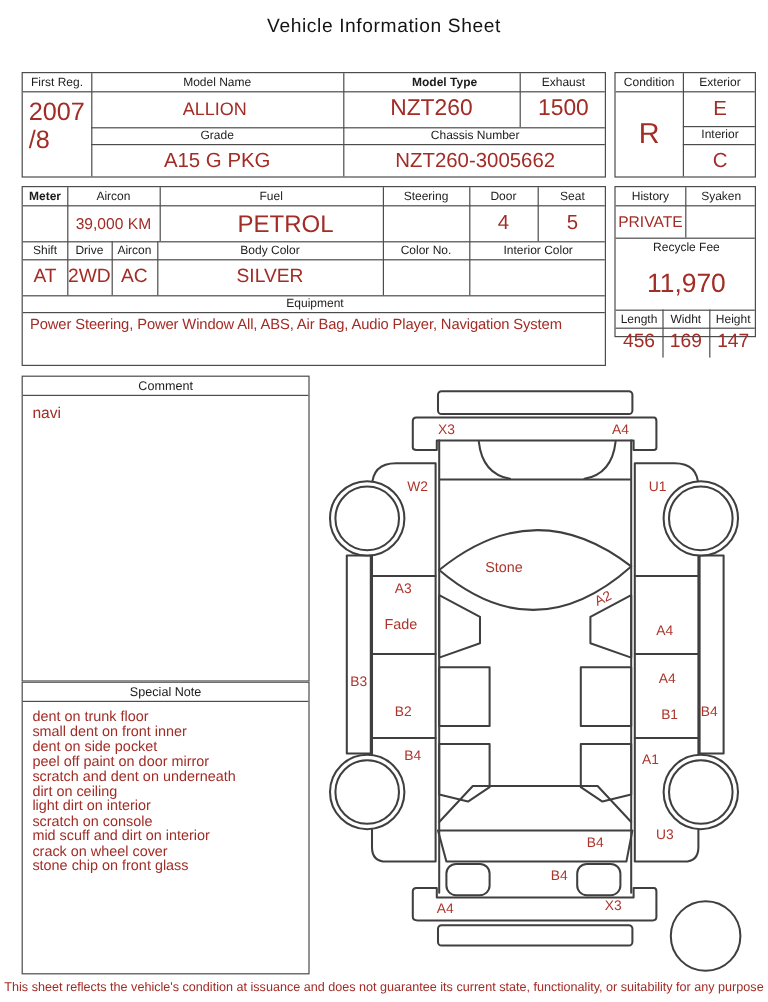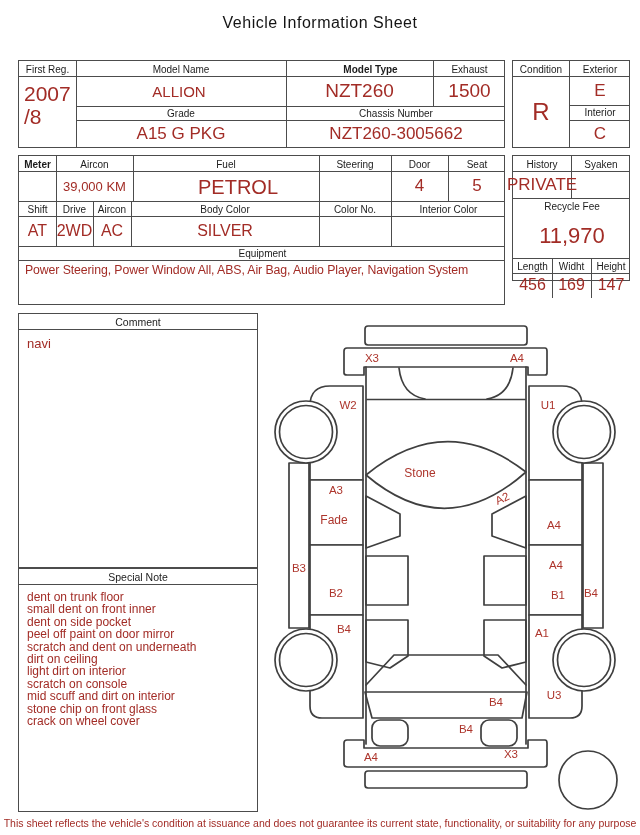--- a/index.html
+++ b/index.html
@@ -123,21 +123,21 @@
     <div class="hl" style="top:15px;left:0;right:0;"></div>
     <div class="vl" style="left:58px;top:0;height:42px;"></div>
     <div class="hl" style="top:42px;left:0;right:0;"></div>
     <div class="hl" style="top:102px;left:0;right:0;"></div>
     <div class="hl" style="top:117px;left:0;right:0;"></div>
     <div class="vl" style="left:39px;top:102px;height:40px;"></div>
     <div class="vl" style="left:78px;top:102px;height:40px;"></div>
 
     <div class="hdr" style="left:0;top:1px;width:58px;height:14px;">History</div>
     <div class="hdr" style="left:58px;top:1px;width:60px;height:14px;">Syaken</div>
-    <div class="val" style="left:0;top:15px;width:58px;height:27px;font-size:17px;">PRIVATE</div>
+    <div class="val" style="left:0;top:15px;width:58px;height:27px;font-size:13px;">PRIVATE</div>
 
     <div class="hdr" style="left:0;top:43px;width:118px;height:14px;">Recycle Fee</div>
     <div class="val" style="left:0;top:57px;width:118px;height:45px;font-size:22px;">11,970</div>
 
     <div class="hdr" style="left:0;top:103px;width:39px;height:14px;">Length</div>
     <div class="hdr" style="left:39px;top:103px;width:39px;height:14px;">Widht</div>
     <div class="hdr" style="left:78px;top:103px;width:40px;height:14px;">Height</div>
     <div class="val" style="left:0;top:117px;width:39px;height:24px;font-size:16px;">456</div>
     <div class="val" style="left:39px;top:117px;width:39px;height:24px;font-size:16px;">169</div>
     <div class="val" style="left:78px;top:117px;width:40px;height:24px;font-size:16px;">147</div>
@@ -153,22 +153,22 @@
     <div class="notes" style="position:absolute;left:8px;top:22px;right:4px;">
       <div>dent on trunk floor</div>
       <div>small dent on front inner</div>
       <div>dent on side pocket</div>
       <div>peel off paint on door mirror</div>
       <div>scratch and dent on underneath</div>
       <div>dirt on ceiling</div>
       <div>light dirt on interior</div>
       <div>scratch on console</div>
       <div>mid scuff and dirt on interior</div>
+      <div>crack on wheel cover</div>
       <div>stone chip on front glass</div>
-      <div>crack on wheel cover</div>
     </div>
   </div>
 
   <svg style="position:absolute;left:270px;top:310px;" width="370" height="505" viewBox="0 0 370 505">
     <g fill="#fff" stroke="var(--diag)" stroke-width="1.7" stroke-linejoin="round" stroke-linecap="round">
 
       <rect x="95" y="16" width="162" height="19" rx="3"></rect>
       <path d="M77,38 H275 Q277,38 277,41 V63 Q277,65 275,65 H258 V57 H94 V65 H77 Q74,65 74,63 V41 Q74,38 77,38 Z"></path>
 
       <line x1="96" y1="57" x2="96" y2="434" fill="none"></line>

